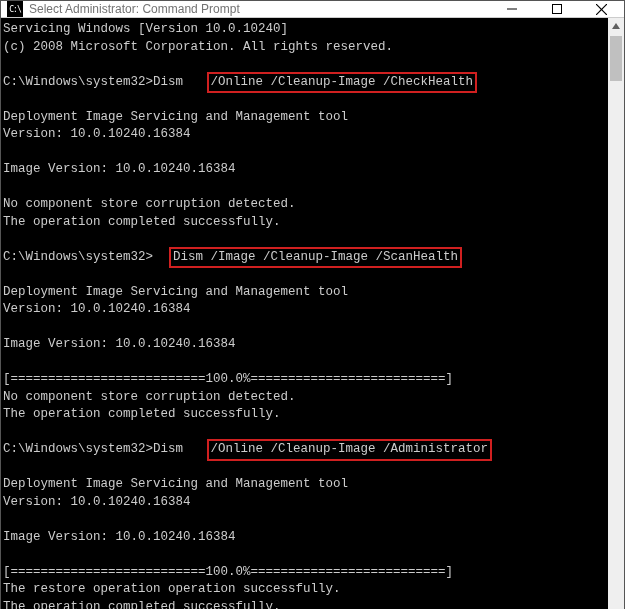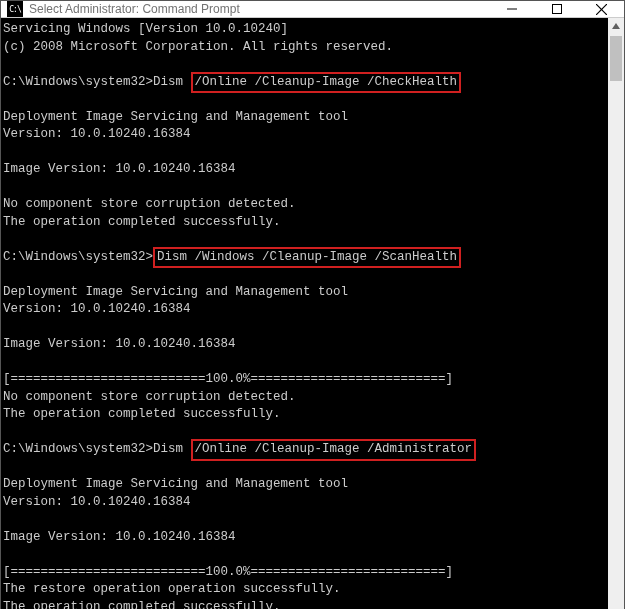--- a/index.html
+++ b/index.html
@@ -96,21 +96,21 @@
     height: 16px;
     display: flex;
     align-items: center;
     justify-content: center;
   }
   .scroll-arrow.up { top: 0; }
   .hl {
     border: 2px solid #d02020;
     padding: 0 2px;
     display: inline-block;
-    margin: -2px 0;
+    margin: -2px 16px;
   }
 </style>
 </head>
 <body>
 
 <div class="window">
 
   <div class="titlebar">
     <div class="icon-box">
       <span>C:\</span>
@@ -143,21 +143,21 @@
 <span>C:\Windows\system32&gt;Dism </span><span class="hl">/Online /Cleanup-Image /CheckHealth</span>
 
 <span>Deployment Image Servicing and Management tool</span>
 <span>Version: 10.0.10240.16384</span>
 
 <span>Image Version: 10.0.10240.16384</span>
 
 <span>No component store corruption detected.</span>
 <span>The operation completed successfully.</span>
 
-<span>C:\Windows\system32&gt;</span><span class="hl">Dism /Windows /Cleanup-Image /ScanHealth</span>
+<span>C:\Windows\system32&gt;</span><span class="hl">Dism /Image /Cleanup-Image /ScanHealth</span>
 
 <span>Deployment Image Servicing and Management tool</span>
 <span>Version: 10.0.10240.16384</span>
 
 <span>Image Version: 10.0.10240.16384</span>
 
 <span>[==========================100.0%==========================]</span>
 <span>No component store corruption detected.</span>
 <span>The operation completed successfully.</span>
 

